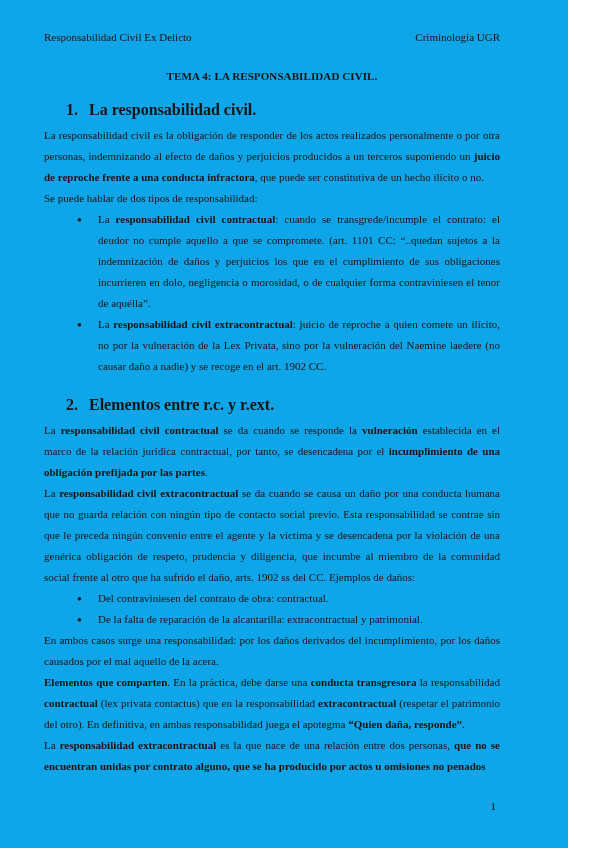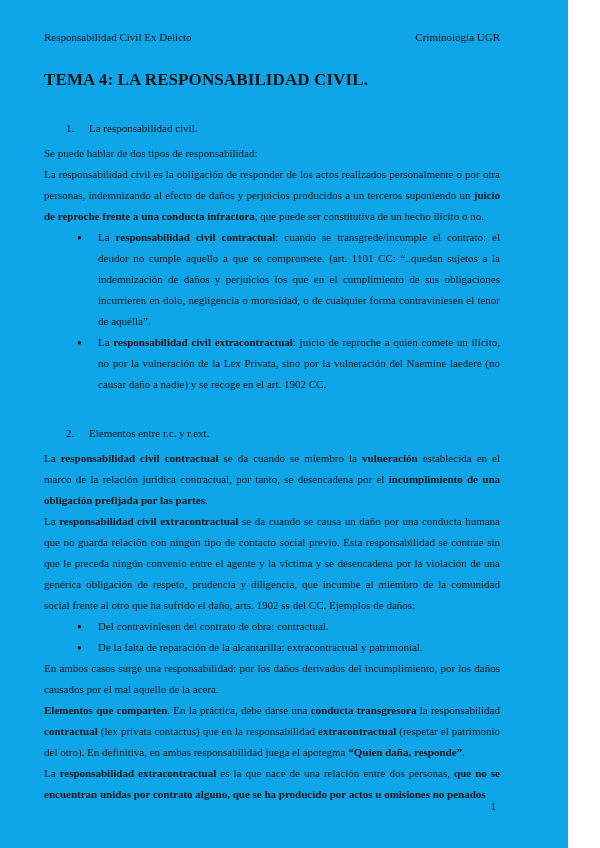--- a/index.html
+++ b/index.html
@@ -18,34 +18,34 @@
     color: #141414;
     overflow: hidden;
   }
   .doc-header {
     display: flex;
     justify-content: space-between;
     font-size: 11px;
     line-height: 14px;
   }
   .doc-title {
-    text-align: left;
+    text-align: center;
     font-weight: bold;
-    font-size: 17px;
+    font-size: 11px;
     margin-top: 26px;
     letter-spacing: 0.1px;
   }
   .doc-body {
     margin-top: 2px;
   }
   .heading {
-    font-weight: normal;
-    font-size: 11px;
+    font-weight: bold;
+    font-size: 16px;
     line-height: 16px;
-    margin: 30px 0 7px 0;
+    margin: 20px 0 7px 0;
     padding-left: 22px;
   }
   .h-num {
     display: inline-block;
     min-width: 23px;
   }
   .para {
     margin: 0;
     font-size: 11px;
     line-height: 21px;
@@ -81,28 +81,28 @@
 <div class="page">
   <div class="doc-header">
     <span>Responsabilidad Civil Ex Delicto</span>
     <span>Criminología UGR</span>
   </div>
 
   <div class="doc-title">TEMA 4: LA RESPONSABILIDAD CIVIL.</div>
 
   <div class="doc-body">
       <div class="heading"><span class="h-num">1.</span><span>La responsabilidad civil.</span></div>
+      <p class="para"><span>La responsabilidad civil es la obligación de responder de los actos realizados personalmente o por otra personas, indemnizando al efecto de daños y perjuicios producidos a un terceros suponiendo un </span><b>juicio de reproche frente a una conducta infractora</b><span>, que puede ser constitutiva de un hecho ilícito o no.</span></p>
       <p class="para"><span>Se puede hablar de dos tipos de responsabilidad:</span></p>
-      <p class="para"><span>La responsabilidad civil es la obligación de responder de los actos realizados personalmente o por otra personas, indemnizando al efecto de daños y perjuicios producidos a un terceros suponiendo un </span><b>juicio de reproche frente a una conducta infractora</b><span>, que puede ser constitutiva de un hecho ilícito o no.</span></p>
       <div class="bullets">
         <div class="bullet-item"><span class="bullet-dot">●</span><span><span>La </span><b>responsabilidad civil contractual</b><span>: cuando se transgrede/incumple el contrato: el deudor no cumple aquello a que se compromete. (art. 1101 CC: “..quedan sujetos a la indemnización de daños y perjuicios los que en el cumplimiento de sus obligaciones incurrieren en dolo, negligencia o morosidad, o de cualquier forma contraviniesen el tenor de aquélla”.</span></span></div>
         <div class="bullet-item"><span class="bullet-dot">●</span><span><span>La </span><b>responsabilidad civil extracontractual</b><span>: juicio de reproche a quien comete un ilícito, no por la vulneración de la Lex Privata, sino por la vulneración del Naemine laedere (no causar daño a nadie)  y se recoge en el art. 1902 CC.</span></span></div>
       </div>
       <div class="heading"><span class="h-num">2.</span><span>Elementos entre r.c. y r.ext.</span></div>
-      <p class="para"><span>La </span><b>responsabilidad civil contractual</b><span> se da cuando se miembro la </span><b>vulneración</b><span> establecida en el marco de la relación jurídica contractual, por tanto, se desencadena por el </span><b>incumplimiento de una obligación prefijada por las partes</b><span>.</span></p>
+      <p class="para"><span>La </span><b>responsabilidad civil contractual</b><span> se da cuando se responde la </span><b>vulneración</b><span> establecida en el marco de la relación jurídica contractual, por tanto, se desencadena por el </span><b>incumplimiento de una obligación prefijada por las partes</b><span>.</span></p>
       <p class="para"><span>La </span><b>responsabilidad civil extracontractual</b><span> se da cuando se causa un daño por una conducta humana que no guarda relación con ningún tipo de contacto social previo. Esta responsabilidad se contrae sin que le preceda ningún convenio entre el agente y la víctima y se desencadena por la violación de una genérica obligación de respeto, prudencia y diligencia, que incumbe al miembro de la comunidad social frente al otro que ha sufrido el daño, arts. 1902 ss del CC. Ejemplos de daños:</span></p>
       <div class="bullets">
         <div class="bullet-item"><span class="bullet-dot">●</span><span><span>Del contraviniesen del contrato de obra: contractual.</span></span></div>
         <div class="bullet-item"><span class="bullet-dot">●</span><span><span>De la falta de reparación de la alcantarilla: extracontractual y patrimonial.</span></span></div>
       </div>
       <p class="para"><span>En ambos casos surge una responsabilidad: por los daños derivados del incumplimiento, por los daños causados por el mal aquello de la acera.</span></p>
       <p class="para"><b>Elementos que comparten</b><span>. En la práctica, debe darse una </span><b>conducta transgresora</b><span> la responsabilidad </span><b>contractual</b><span> (lex privata contactus) que en la responsabilidad </span><b>extracontractual</b><span> (respetar el patrimonio del otro). En definitiva, en ambas responsabilidad juega el apotegma </span><b>“Quien daña, responde”</b><span>.</span></p>
       <p class="para"><span>La </span><b>responsabilidad extracontractual</b><span> es la que nace de una relación entre dos personas, </span><b>que no se encuentran unidas por contrato alguno, que se ha producido por actos u omisiones no penados</b></p>
     </div>
 

